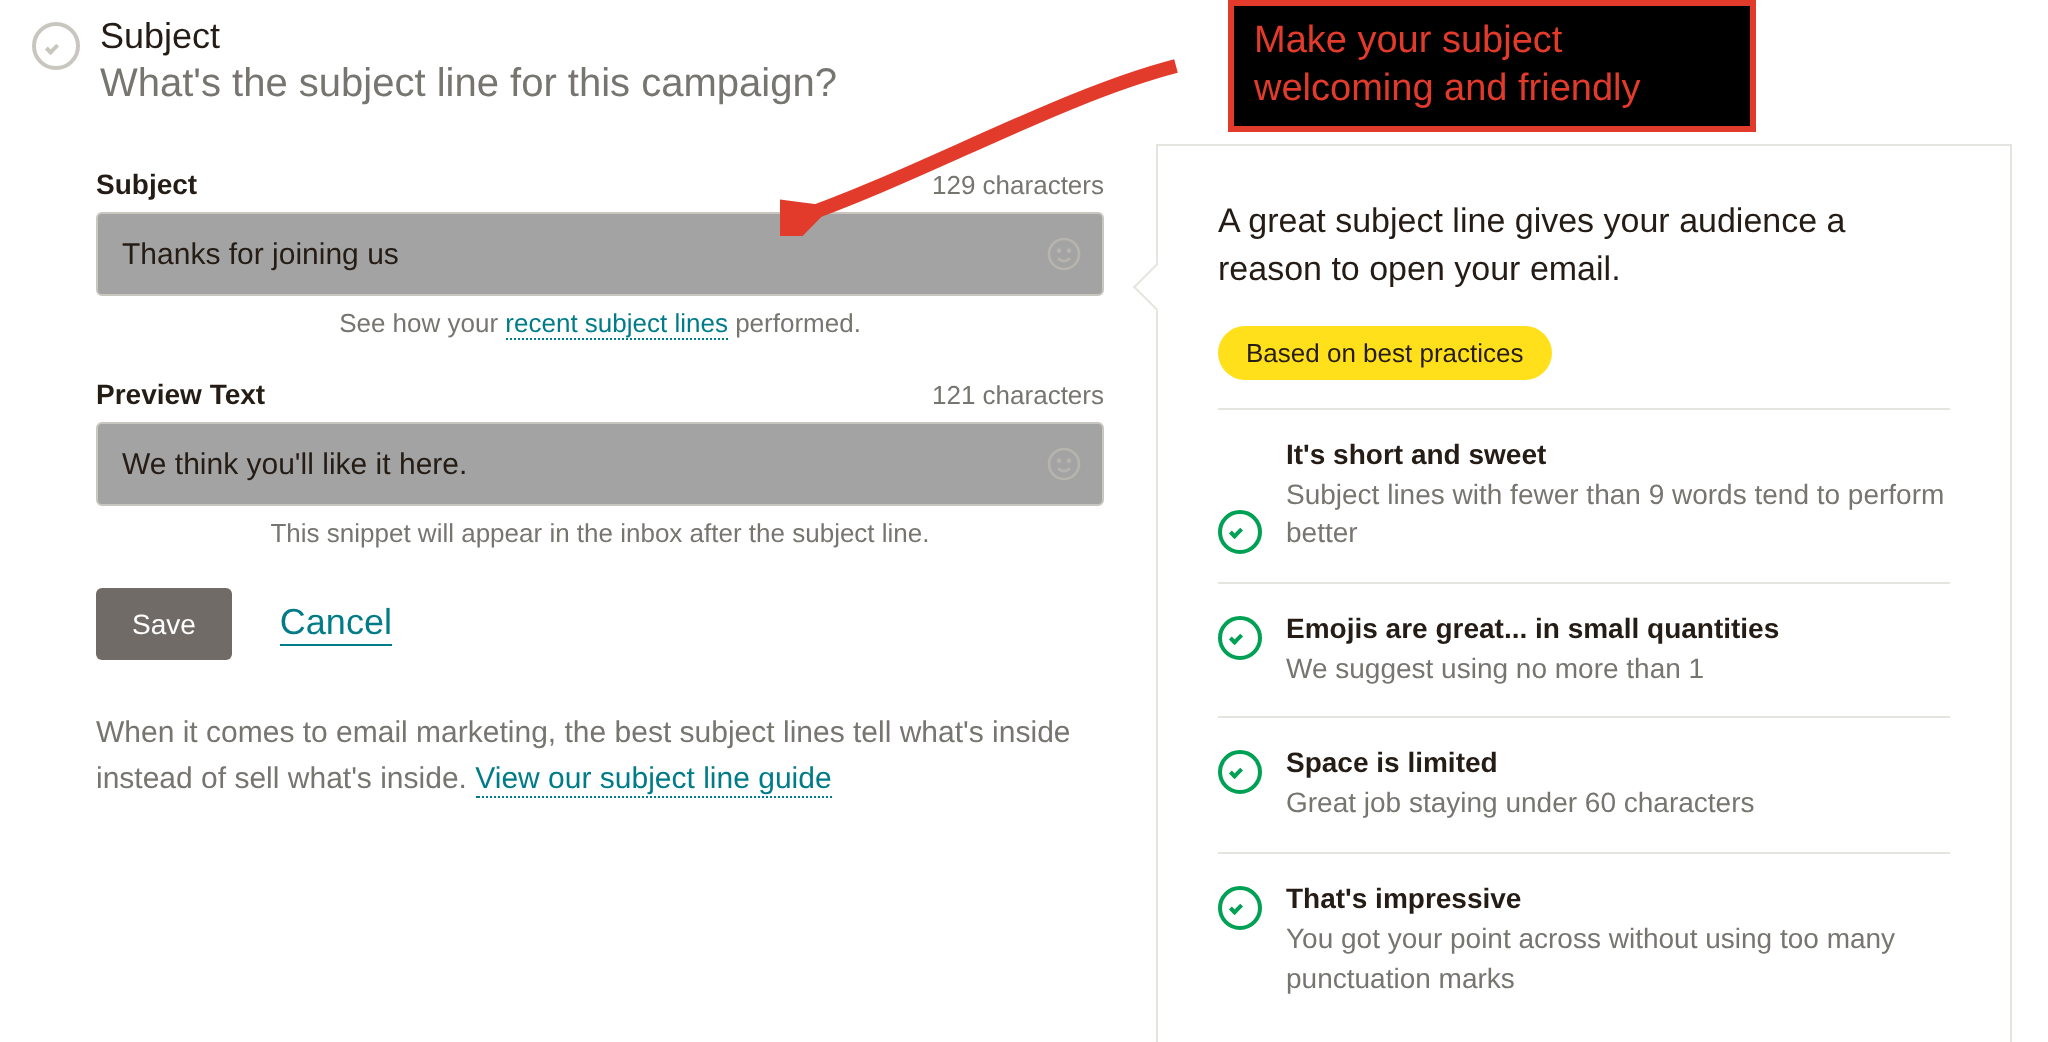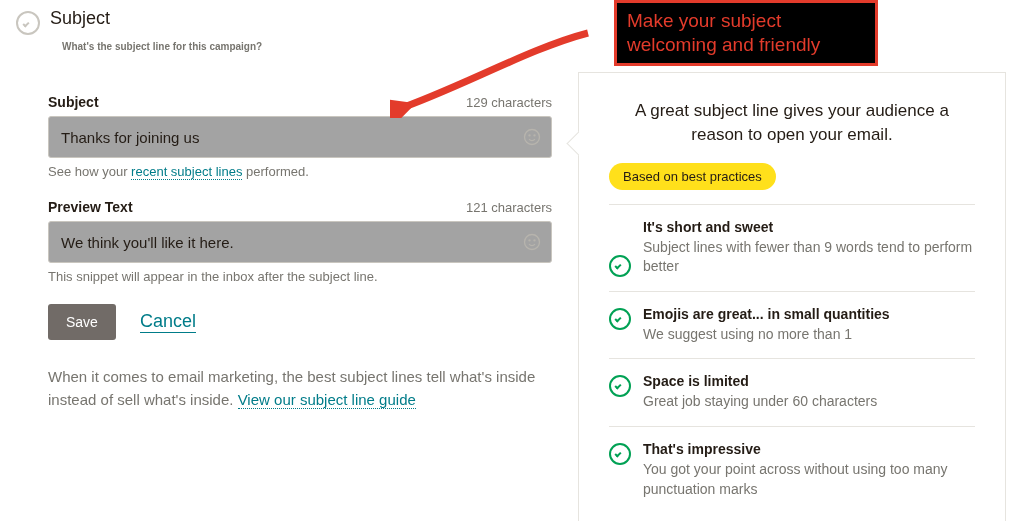--- a/index.html
+++ b/index.html
@@ -57,24 +57,23 @@
     border-bottom: 2px solid #c9c6bf;
     transform: rotate(-45deg);
   }
   .sect-title {
     font-size: 18px;
     font-weight: 400;
     color: var(--text-dark);
     margin: 0 0 2px 0;
   }
   .sect-sub {
-    font-size: 10px;
-    color: var(--text-grey);
-    margin: 12px;
-    font-weight: bold;
+    font-size: 20px;
+    color: var(--text-grey);
+    margin: 0;
   }
 
   
   .form-col {
     margin-left: 32px;
     width: 504px;
     padding-top: 30px;
   }
   .field-block { margin-bottom: 20px; }
   .label-row {
@@ -111,20 +110,21 @@
     right: 10px;
     top: 50%;
     transform: translateY(-50%);
     width: 20px; height: 20px;
     color: #b7b4ad;
   }
   .helper {
     font-size: 13px;
     color: var(--text-grey);
     margin-top: 6px;
+    text-align: center;
   }
   .helper a, .inline-link {
     color: var(--link-teal);
     text-decoration: none;
     border-bottom: 1px dotted var(--link-teal);
     cursor: pointer;
   }
 
   .btn-row {
     display: flex;
@@ -183,21 +183,20 @@
     border-left: 1px solid var(--divider-grey);
     border-bottom: 1px solid var(--divider-grey);
     transform: rotate(45deg);
   }
   .tips-heading {
     font-size: 17px;
     line-height: 1.4;
     color: var(--text-dark);
     margin: 0 0 16px 0;
     font-weight: 400;
-    text-align: center;
   }
   .pill {
     display: inline-block;
     background: var(--yellow-pill);
     color: var(--text-dark);
     font-size: 13px;
     padding: 6px 14px;
     border-radius: 18px;
     font-weight: 500;
     margin-bottom: 14px;

